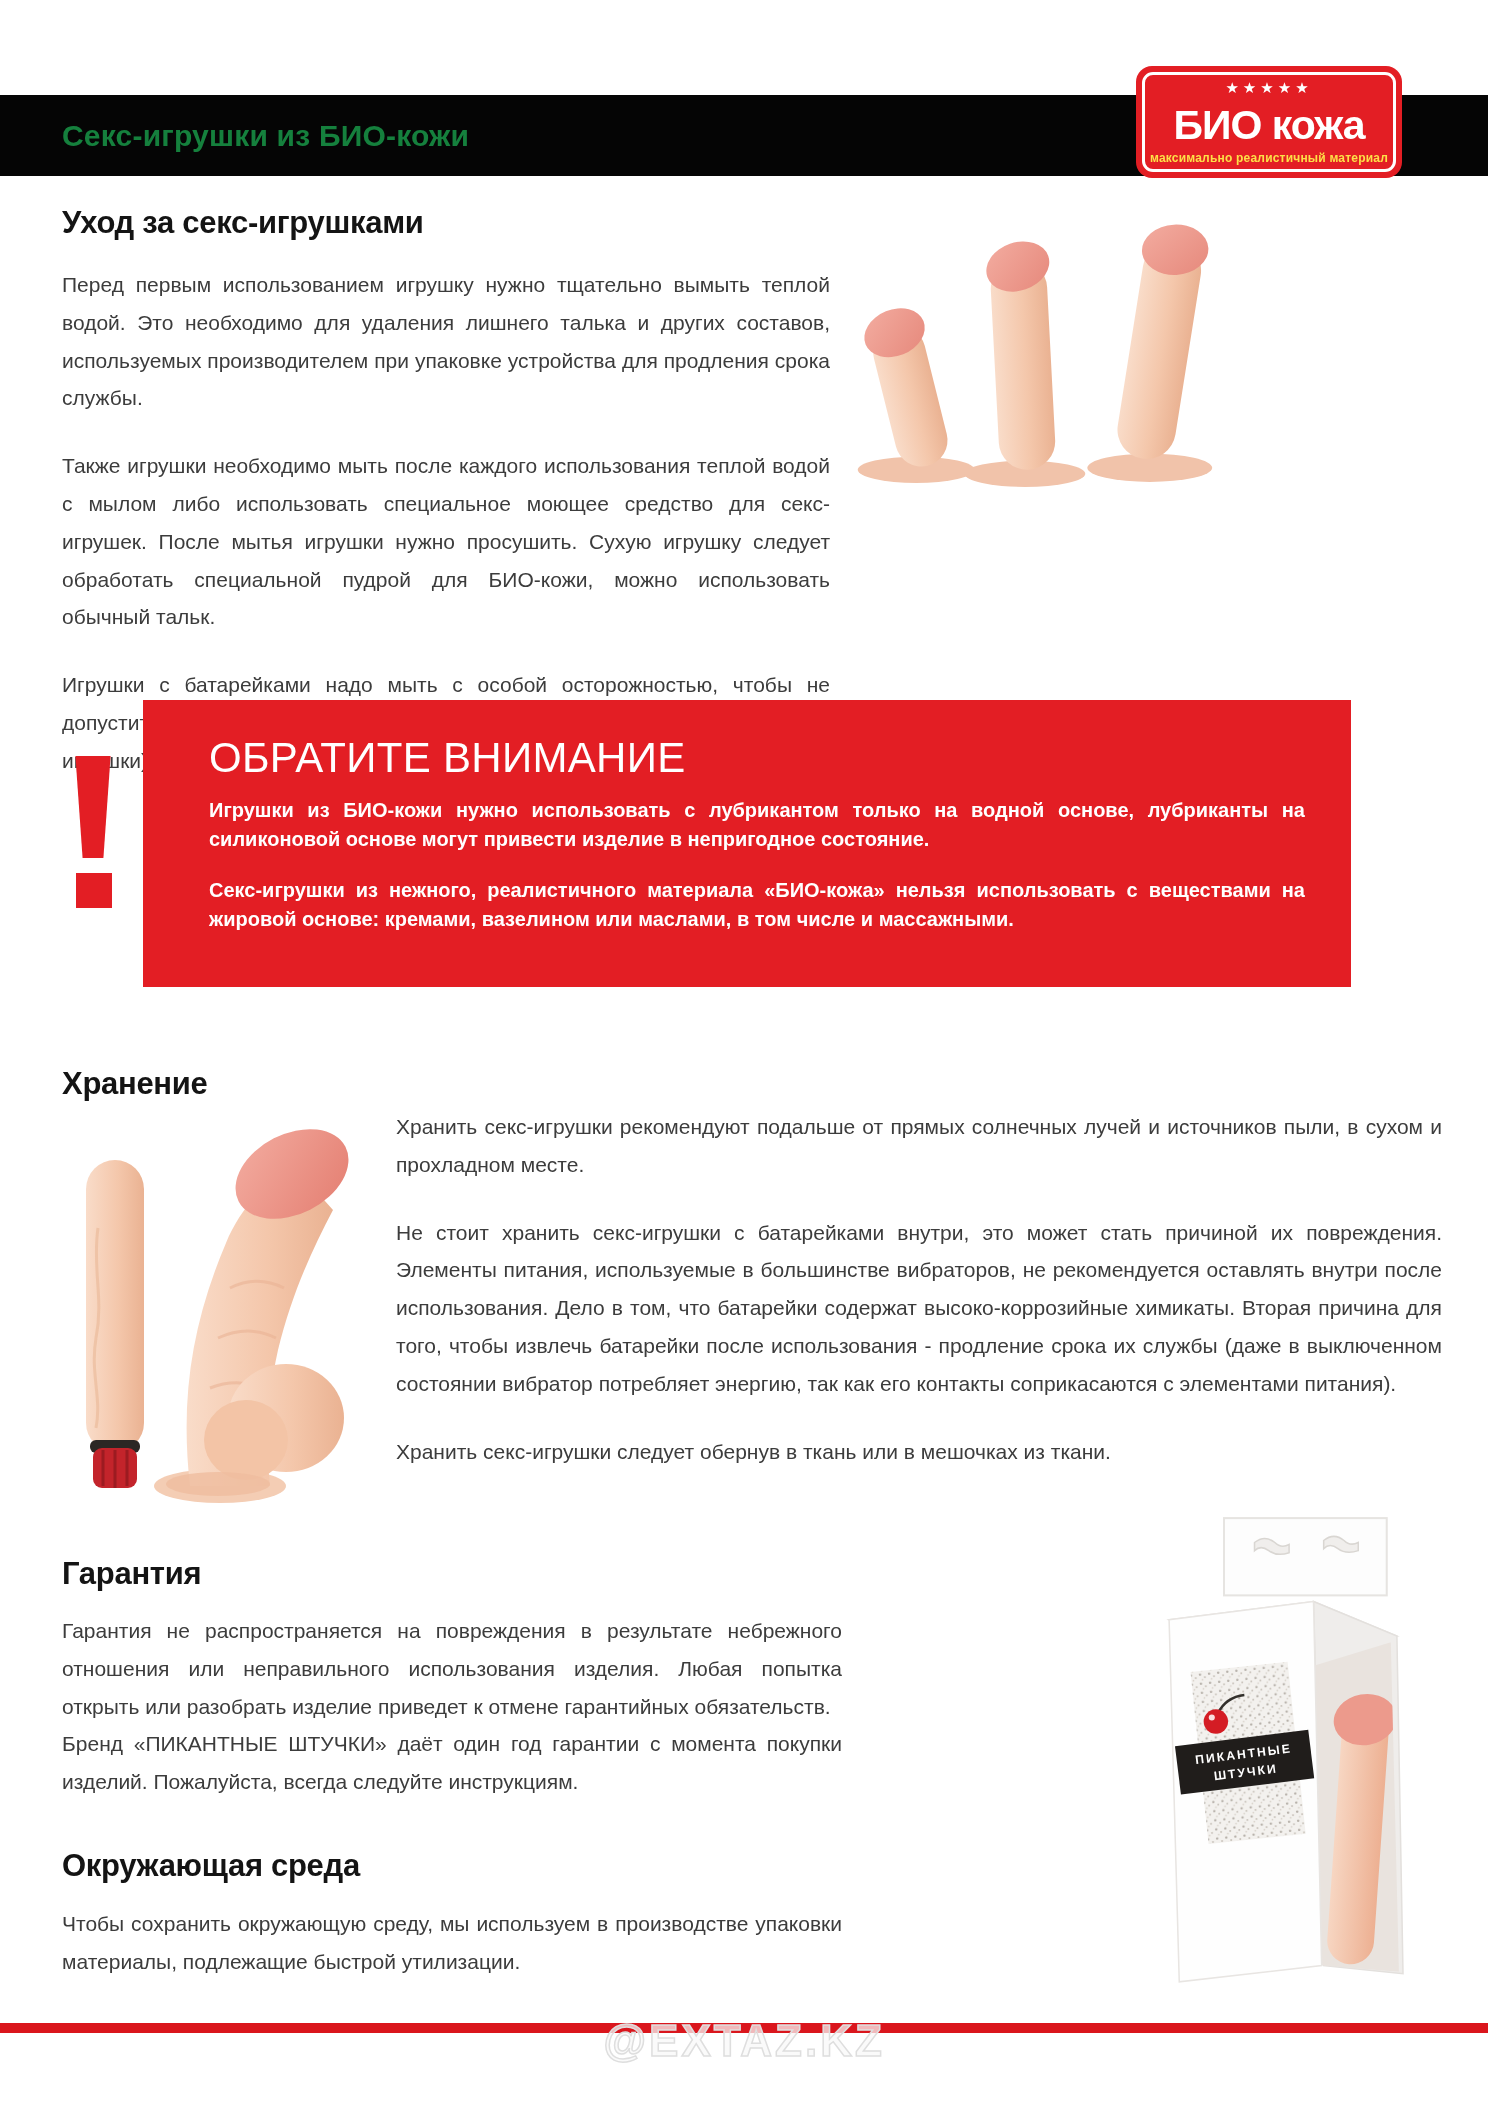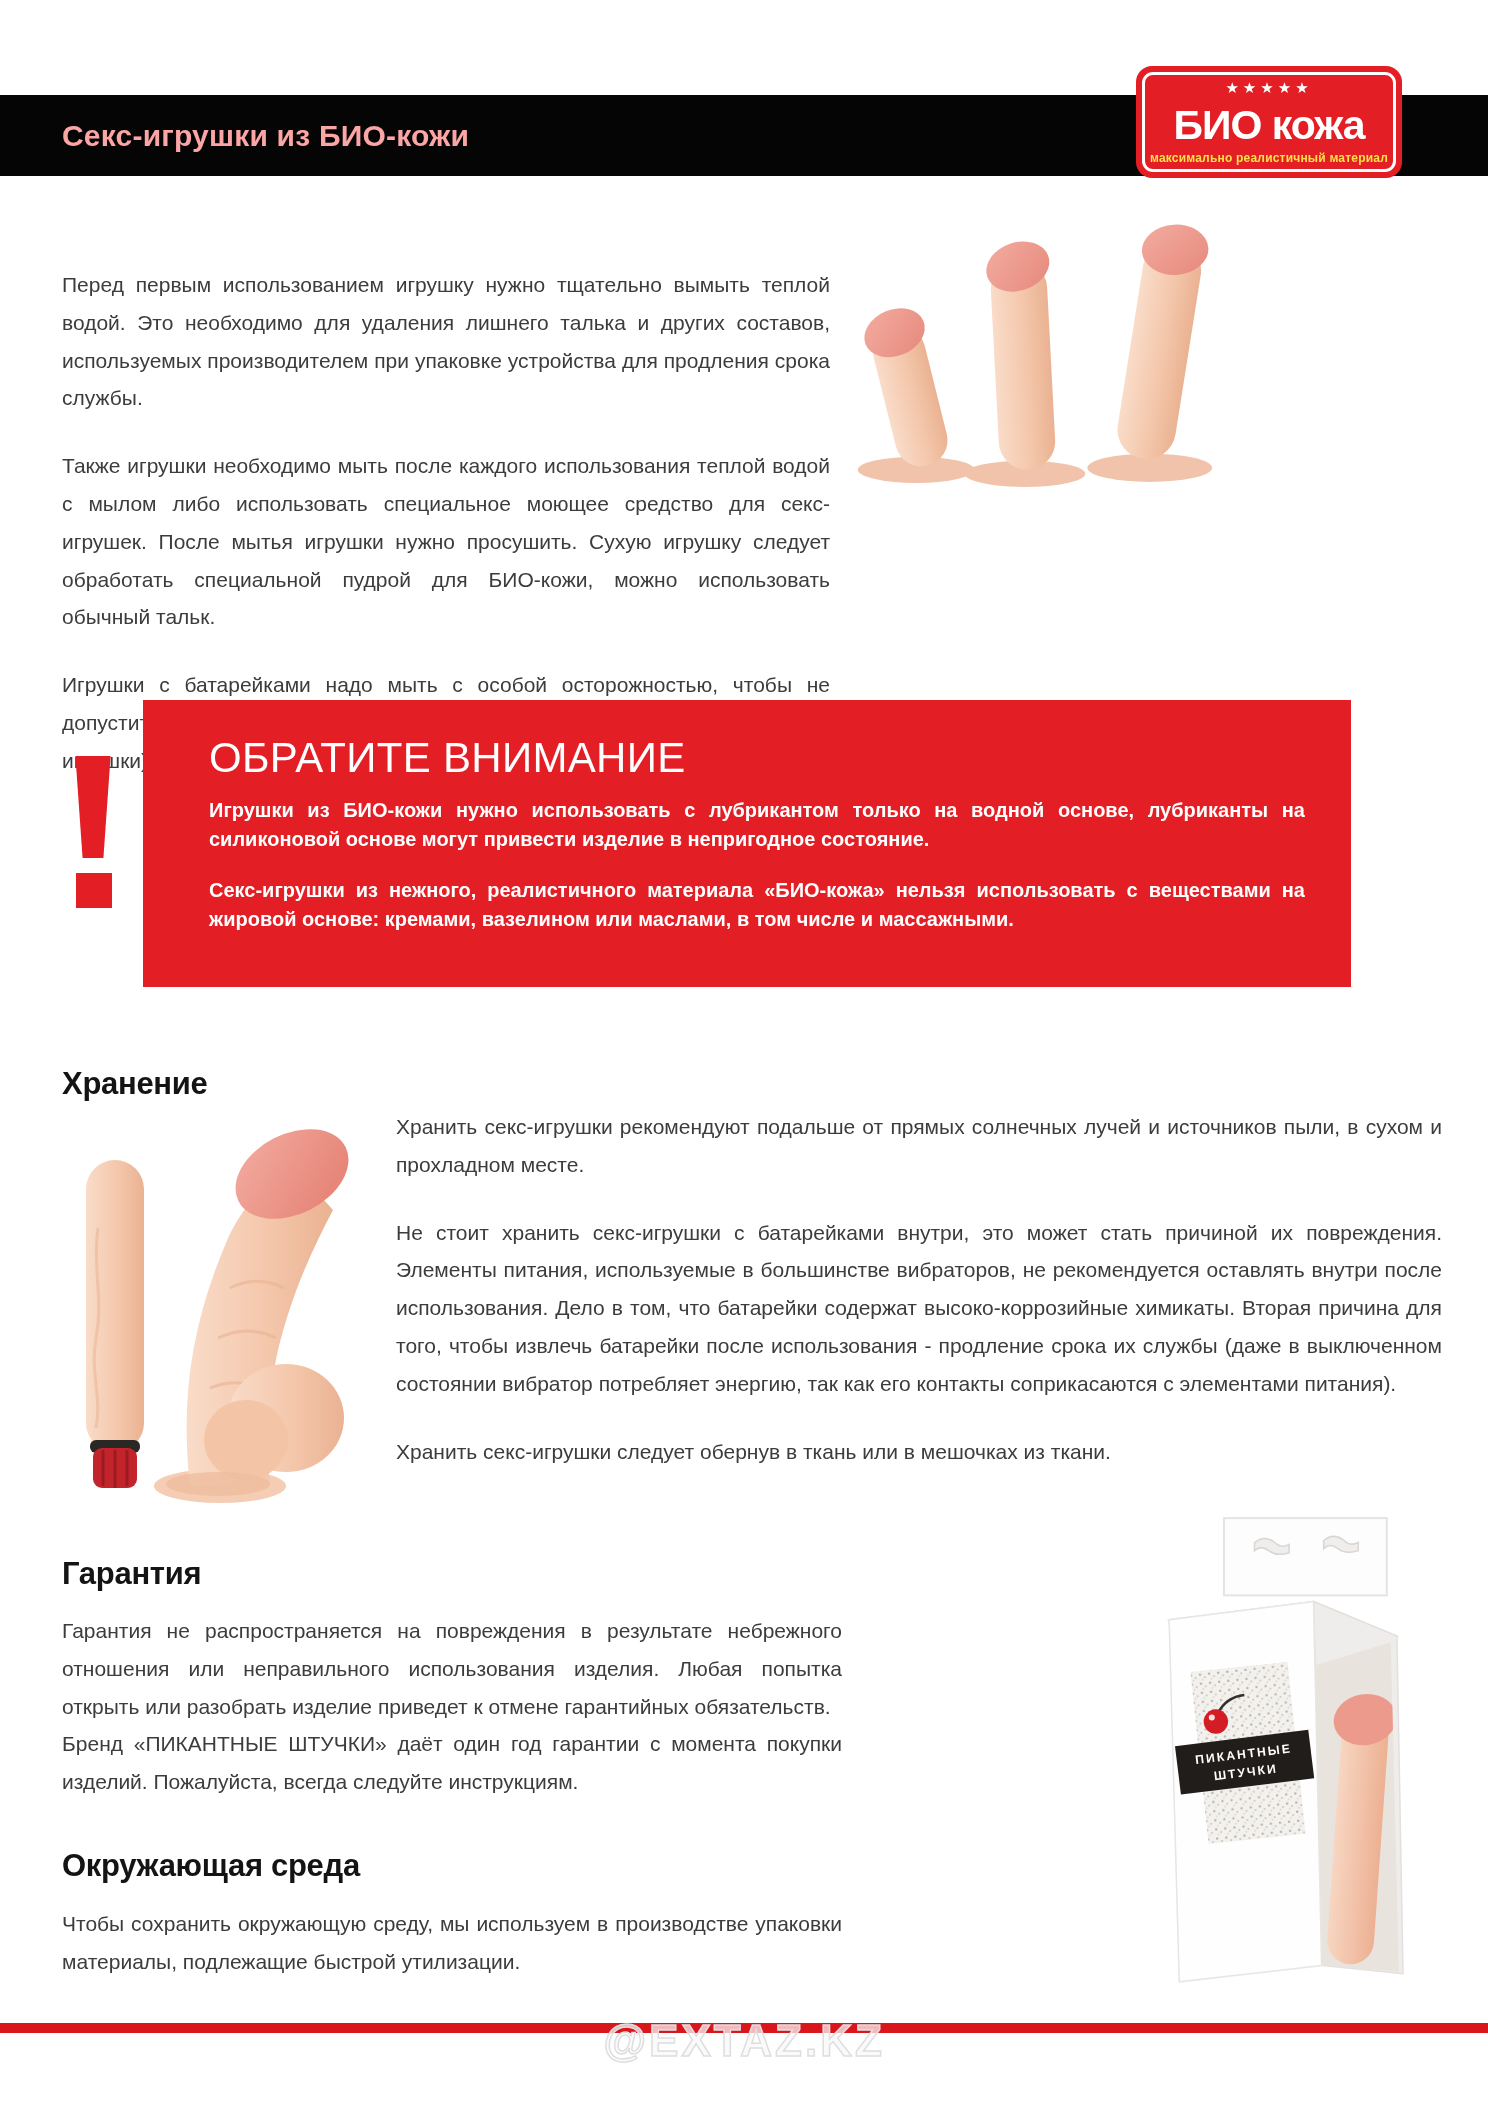--- a/index.html
+++ b/index.html
@@ -3,21 +3,21 @@
 <meta charset="utf-8">
 <style>
   html,body{margin:0;padding:0;background:#ffffff;}
   .page{
     position:relative;width:1488px;height:2106px;background:#ffffff;overflow:hidden;
     font-family:"Liberation Sans","DejaVu Sans",sans-serif;
   }
   .abs{position:absolute;}
   
   .topbar{left:0;top:95px;width:1488px;height:81px;background:#050505;display:flex;align-items:center;}
-  .topbar-title{margin-left:62px;color:#fca5a5;font-size:30px;font-weight:700;letter-spacing:.2px;}
+  .topbar-title{margin-left:62px;color:#15803d;font-size:30px;font-weight:700;letter-spacing:.2px;}
   
   .logo{left:1136px;top:66px;width:266px;height:112px;background:#e31e24;border-radius:16px;z-index:4;
         display:flex;flex-direction:column;align-items:center;justify-content:center;}
   .logo-border{position:absolute;inset:6px;border:3px solid #ffffff;border-radius:11px;pointer-events:none;}
   .logo-stars{color:#ffffff;font-size:15px;letter-spacing:4px;line-height:1;margin-bottom:1px;}
   .logo-brand{color:#ffffff;font-size:41px;font-weight:800;line-height:1;letter-spacing:-1px;margin-top:9px;}
   .logo-tagline{color:#fde047;font-size:12px;font-weight:700;margin-top:5px;letter-spacing:.2px;}
   
   .heading{font-size:31px;font-weight:800;color:#141414;letter-spacing:-.3px;}
   .body-col p{margin:0 0 30px 0;font-size:21px;line-height:1.8;color:#3c3c3c;text-align:justify;}
@@ -48,20 +48,21 @@
     <div class="topbar-title">Секс-игрушки из БИО-кожи</div>
   </div>
 
   <div class="abs logo">
     <div class="logo-border"></div>
     <div class="logo-stars">★★★★★</div>
     <div class="logo-brand">БИО кожа</div>
     <div class="logo-tagline">максимально реалистичный материал</div>
   </div>
 
+  <div class="abs heading" style="left:62px;top:205px;">Уход за секс-игрушками</div>
   <div class="abs body-col" style="left:62px;top:266px;width:768px;">
     <p>Перед первым использованием игрушку нужно тщательно вымыть теплой водой. Это необходимо для удаления лишнего талька и других составов, используемых производителем при упаковке устройства для продления срока службы.</p>
     <p>Также игрушки необходимо мыть после каждого использования теплой водой с мылом либо использовать специальное моющее средство для секс-игрушек. После мытья игрушки нужно просушить. Сухую игрушку следует обработать специальной пудрой для БИО-кожи, можно использовать обычный тальк.</p>
     <p>Игрушки с батарейками надо мыть с особой осторожностью, чтобы не допустить попадания воды на контакты (исключение - водонепроницаемые игрушки).</p>
   </div>
 
   <div class="abs img-box" style="left:832px;top:202px;width:420px;height:292px;">
     <svg width="420" height="292" viewBox="0 0 410 290">
       <defs>
         <linearGradient id="fleshA" x1="0" y1="0" x2="1" y2="0">

